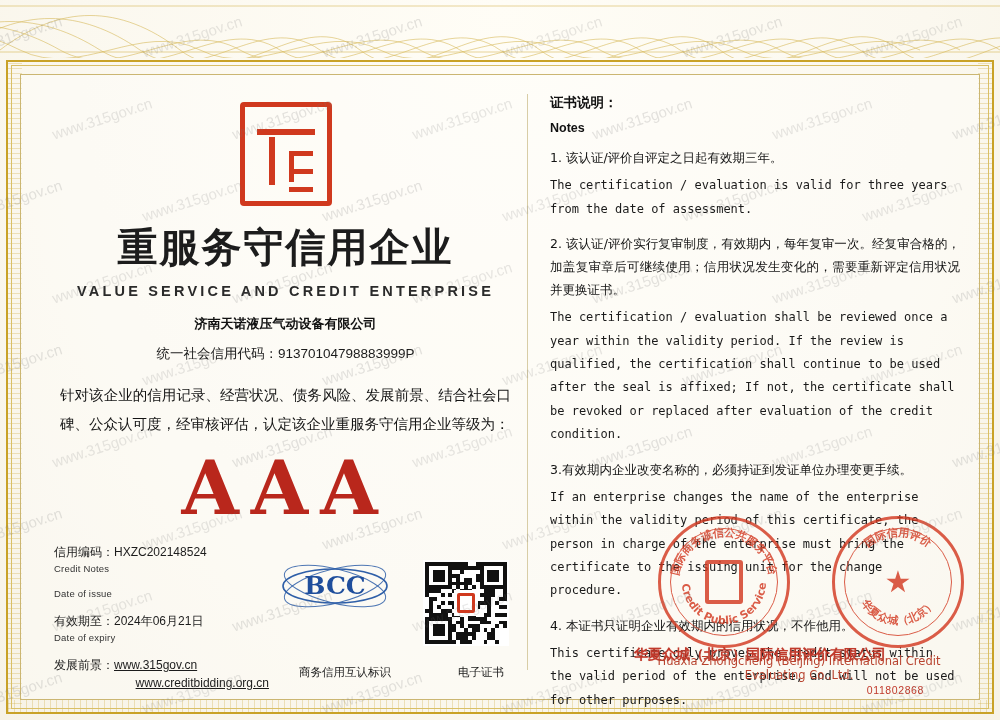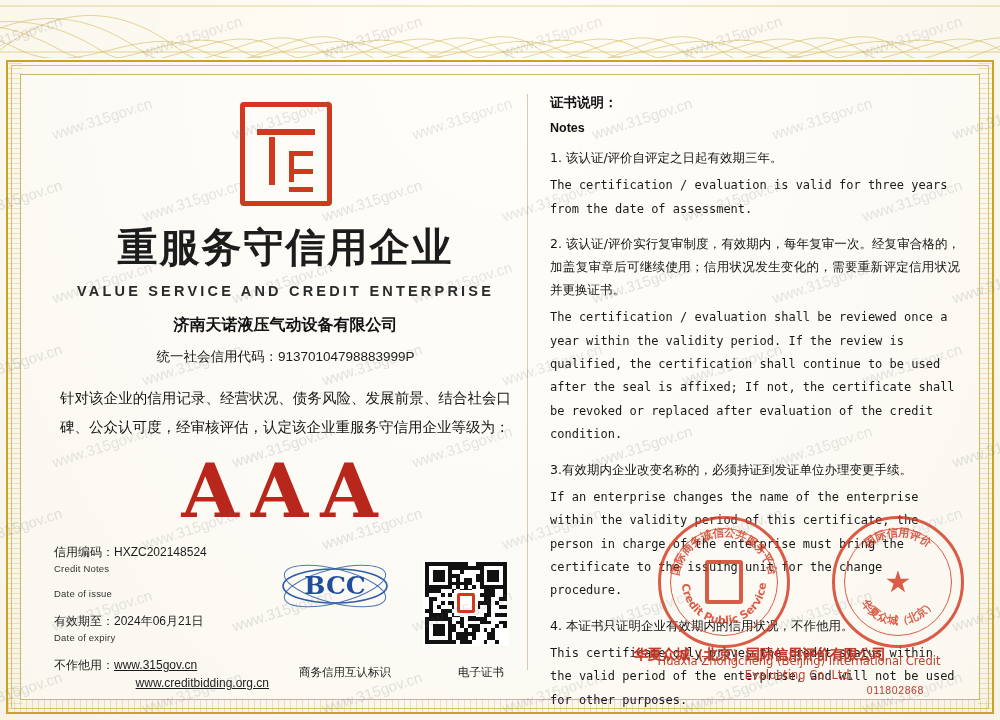--- a/index.html
+++ b/index.html
@@ -86,21 +86,21 @@
     color: #1c1c1c; margin-top: 14px;
   }
   .en-title {
     text-align: center; margin-top: 8px;
     font-size: 14.5px; letter-spacing: 3.2px; color: #2a2a2a;
     font-weight: 600;
   }
   .company {
     text-align: center; margin-top: 16px;
     font-family: "DejaVu Sans", sans-serif;
-    font-size: 16px; font-weight: 700; color: #111;
+    font-size: 13px; font-weight: 700; color: #111;
   }
   .usci {
     text-align: center; margin-top: 12px;
     font-size: 13.5px; color: #1b1b1b;
   }
   .paragraph {
     margin: 18px 6px 0 6px;
     font-size: 14.5px; line-height: 2.0; color: #141414;
     text-align: justify;
     font-family: "DejaVu Sans", sans-serif;
@@ -282,21 +282,21 @@
         </div>
         <div class="row">
           <div class="en">Date of issue</div>
         </div>
         <div class="row">
           <div class="zh">有效期至：2024年06月21日</div>
           <div class="en">Date of expiry</div>
         </div>
         <div class="row" style="margin-bottom:2px">
           <div class="zh">
-            <span>不作他用：</span><span class="link">www.315gov.cn</span>
+            <span>发展前景：</span><span class="link">www.315gov.cn</span>
           </div>
           <div class="zh url-row">
             <span class="link">www.creditbidding.org.cn</span>
           </div>
         </div>
       </div>
 
       <div class="bcc">
         <svg viewBox="0 0 110 52" width="110" height="52" xmlns="http://www.w3.org/2000/svg">
           <ellipse cx="55" cy="26" rx="52" ry="17" fill="none" stroke="#2f5fa8" stroke-width="1.6"></ellipse>

